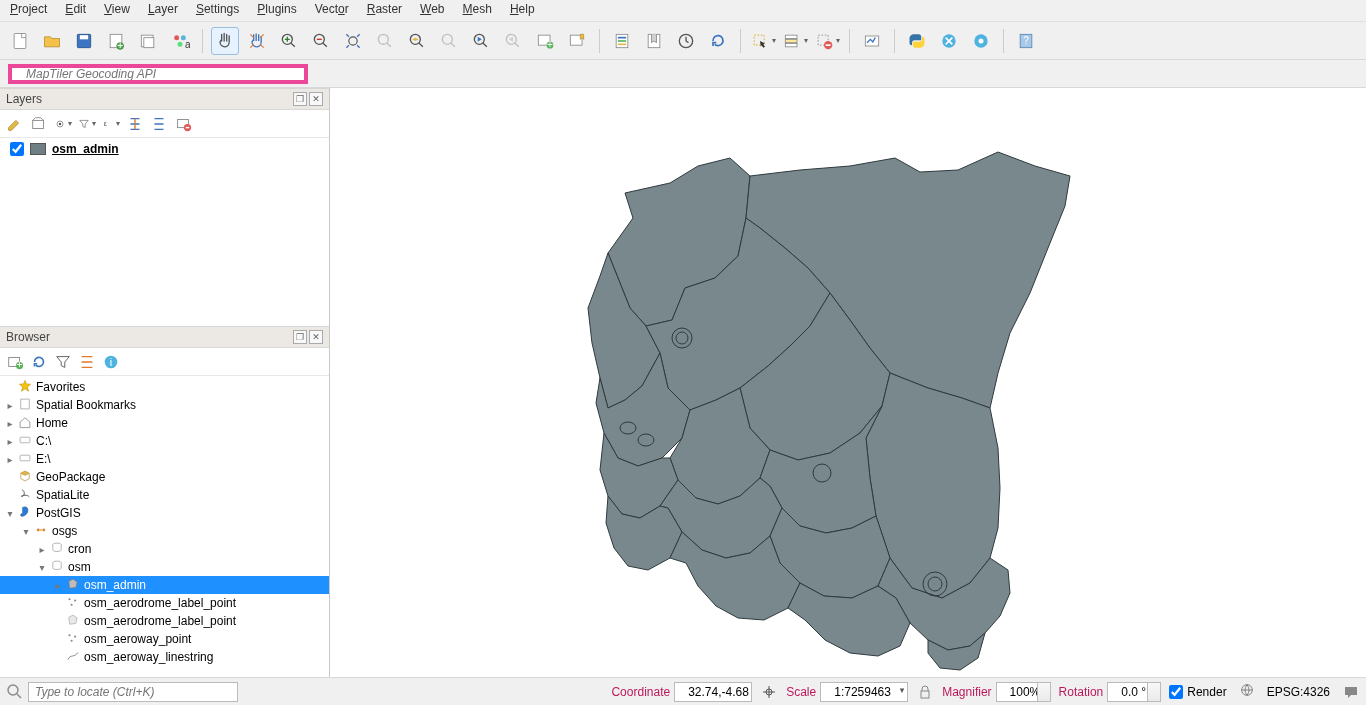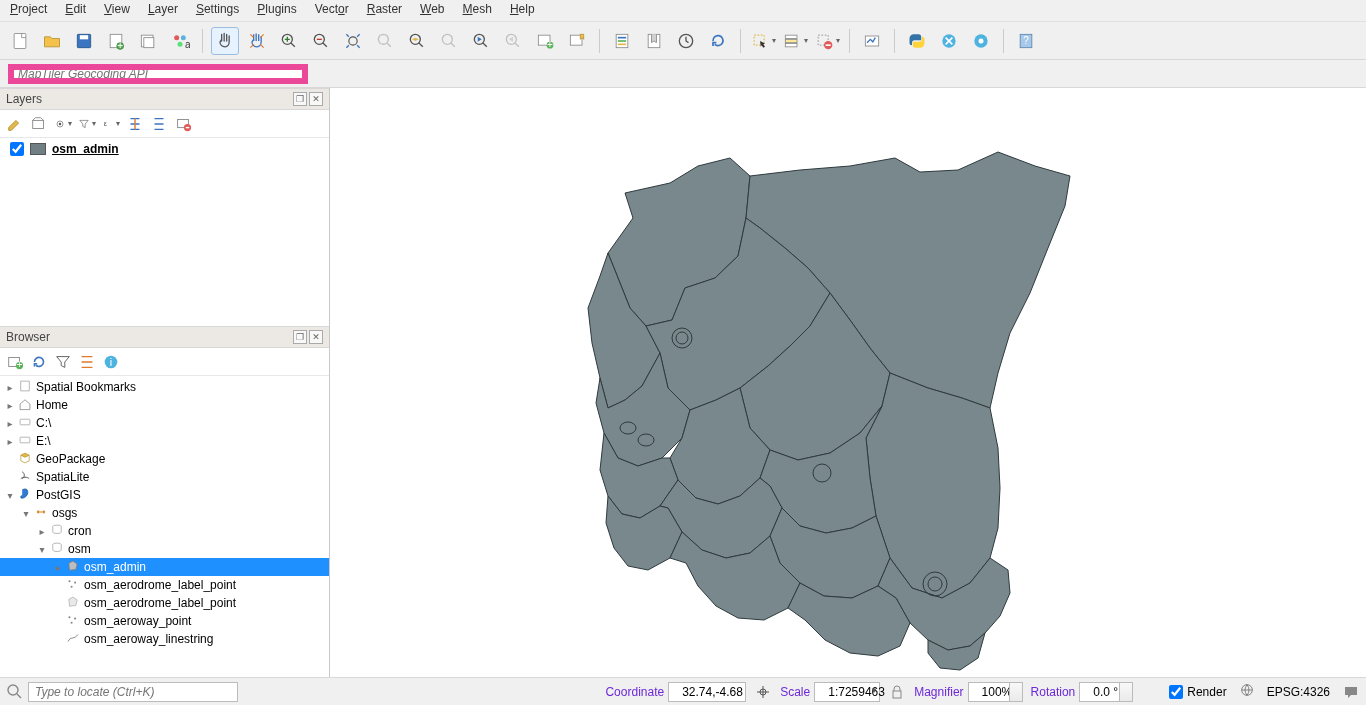--- a/index.html
+++ b/index.html
@@ -13,21 +13,21 @@
 
 .toolbars { height: 38px; display: flex; align-items: center; padding: 0 6px; background: #f0f0f0; border-bottom: 1px solid #d8d8d8; gap: 4px; }
 .tbtn { width: 28px; height: 28px; display: inline-flex; align-items: center; justify-content: center; border: 1px solid transparent; border-radius: 3px; }
 .tbtn.active { border: 1px solid #9bbde0; background: #e6f2ff; }
 .tbtn svg { width: 20px; height: 20px; }
 .tsep { width: 1px; height: 24px; background: #ccc; margin: 0 4px; }
 .tdrop::after { content: "▾"; font-size: 8px; color: #666; margin-left: 2px; }
 
 
 .searchrow { height: 28px; background: #f0f0f0; padding: 2px 8px; display: flex; align-items: center; border-bottom: 1px solid #d8d8d8; }
-.searchrow input { width: 300px; height: 20px; border: 6px solid #ec4899; padding: 0 4px; font-style: italic; color: #15803d; background: #fff; }
+.searchrow input { width: 300px; height: 20px; border: 4px solid #ec4899; padding: 0 14px; font-style: italic; color: #15803d; background: #fff; }
 
 
 .main { display: flex; height: 589px; }
 .sidecol { width: 330px; display: flex; flex-direction: column; border-right: 1px solid #c8c8c8; background: #f4f4f4; }
 .panel-title { height: 22px; display: flex; align-items: center; justify-content: space-between; padding: 0 6px; background: #ece9e5; border-top: 1px solid #d8d8d8; border-bottom: 1px solid #d8d8d8; font-size: 12px; color: #444; }
 .panel-title .winbtns { display: flex; gap: 2px; }
 .panel-title .winbtns span { width: 14px; height: 14px; border: 1px solid #aaa; font-size: 9px; display: inline-flex; align-items: center; justify-content: center; color: #666; background: #f8f8f8; cursor: pointer; }
 .panel-tb { height: 28px; display: flex; align-items: center; gap: 6px; padding: 0 6px; background: #fff; border-bottom: 1px solid #e8e8e8; }
 .panel-tb .ico { width: 18px; height: 18px; display: inline-flex; align-items: center; justify-content: center; }
 .panel-body { flex: 1; background: #fff; overflow: auto; }
@@ -55,28 +55,28 @@
 
 .canvas { flex: 1; background: #fff; display: flex; align-items: center; justify-content: center; }
 .canvas svg { width: 100%; height: 100%; }
 
 
 .statusbar { height: 28px; display: flex; align-items: center; padding: 0 6px; gap: 8px; background: #f0f0f0; border-top: 1px solid #d8d8d8; }
 .sb-left { display: flex; align-items: center; gap: 4px; flex: 1; }
 .sb-left .loc { display: flex; align-items: center; gap: 4px; }
 .sb-left input { width: 210px; height: 20px; border: 1px solid #bbb; padding: 0 6px; font-style: italic; color: #ec4899; background: #fff; }
 .sb-group { display: flex; align-items: center; gap: 4px; }
-.sb-group label { color: #6d28d9; }
+.sb-group label { color: #be185d; }
 .sb-input { height: 20px; border: 1px solid #bbb; background: #fff; padding: 0 13px; display: inline-flex; align-items: center; }
 .sb-input.stepper { padding-right: 14px; position: relative; }
 .sb-input.stepper::after { content: ""; position: absolute; right: 0; top: 0; bottom: 0; width: 12px; border-left: 1px solid #bbb; background: linear-gradient(#f8f8f8,#eaeaea); }
 .sb-input.dropdown { padding-right: 16px; position: relative; }
 .sb-input.dropdown::after { content: "▾"; position: absolute; right: 3px; top: 2px; font-size: 9px; color: #555; }
 .sb-ico { width: 18px; height: 18px; display: inline-flex; align-items: center; justify-content: center; }
-.sb-chk { display: flex; gap: 4px; margin-left: 28px; }
+.sb-chk { display: flex; gap: 4px; }
 .sb-chk input { width: 14px; height: 14px; }
 .crs-pill { display: flex; align-items: center; gap: 12px; padding: 0 4px; }
 .crs-pill .globe { color: #777; }
 </style>
 </head>
 <body>
 
 <div class="menubar">
   <span><u>P</u>roject</span>
   <span><u>E</u>dit</span>
@@ -398,20 +398,27 @@
           </span>
         <span class="ico">
             <svg viewBox="0 0 20 20">
               <circle cx="10" cy="10" r="7" fill="#4fb3e0"></circle>
               <text x="10" y="14" text-anchor="middle" font-size="10" fill="#fff">i</text>
             </svg>
           </span>
       </div>
       <div class="panel-body">
         <div class="tree" id="browser-tree">
+            <div class="tree-row indent0">
+              <span class="exp"></span>
+              <span class="ico"><svg width="14" height="14" viewBox="0 0 20 20">
+                  <path d="M10 2l2 5 6 .5-4.5 4 1.5 6L10 14l-5 3.5 1.5-6L2 7.5 8 7z" fill="#f4c20d" stroke="#c89b1c"></path>
+                </svg></span>
+              <span class="lbl">Favorites</span>
+            </div>
             <div class="tree-row indent0">
               <span class="exp">▸</span>
               <span class="ico"><svg width="14" height="14" viewBox="0 0 20 20">
                   <rect x="4" y="3" width="12" height="14" fill="#fff" stroke="#999"></rect>
                 </svg></span>
               <span class="lbl">Spatial Bookmarks</span>
             </div>
             <div class="tree-row indent0">
               <span class="exp">▸</span>
               <span class="ico"><svg width="14" height="14" viewBox="0 0 20 20">
@@ -580,21 +587,21 @@
 
   <span class="sb-ico">
       <svg viewBox="0 0 18 18">
         <path d="M3 9h12M9 3v12" stroke="#555"></path>
         <circle cx="9" cy="9" r="3" fill="none" stroke="#555"></circle>
       </svg>
     </span>
 
   <div class="sb-group">
     <label>Scale</label>
-    <span class="sb-input dropdown" style="width:66px">1:7259463</span>
+    <span class="sb-input dropdown" style="width:88px">1:7259463</span>
   </div>
 
   <span class="sb-ico">
       <svg viewBox="0 0 18 18">
         <rect x="5" y="8" width="8" height="7" fill="none" stroke="#888"></rect>
         <path d="M6 8V6a3 3 0 0 1 6 0v2" fill="none" stroke="#888"></path>
       </svg>
     </span>
 
   <div class="sb-group">

